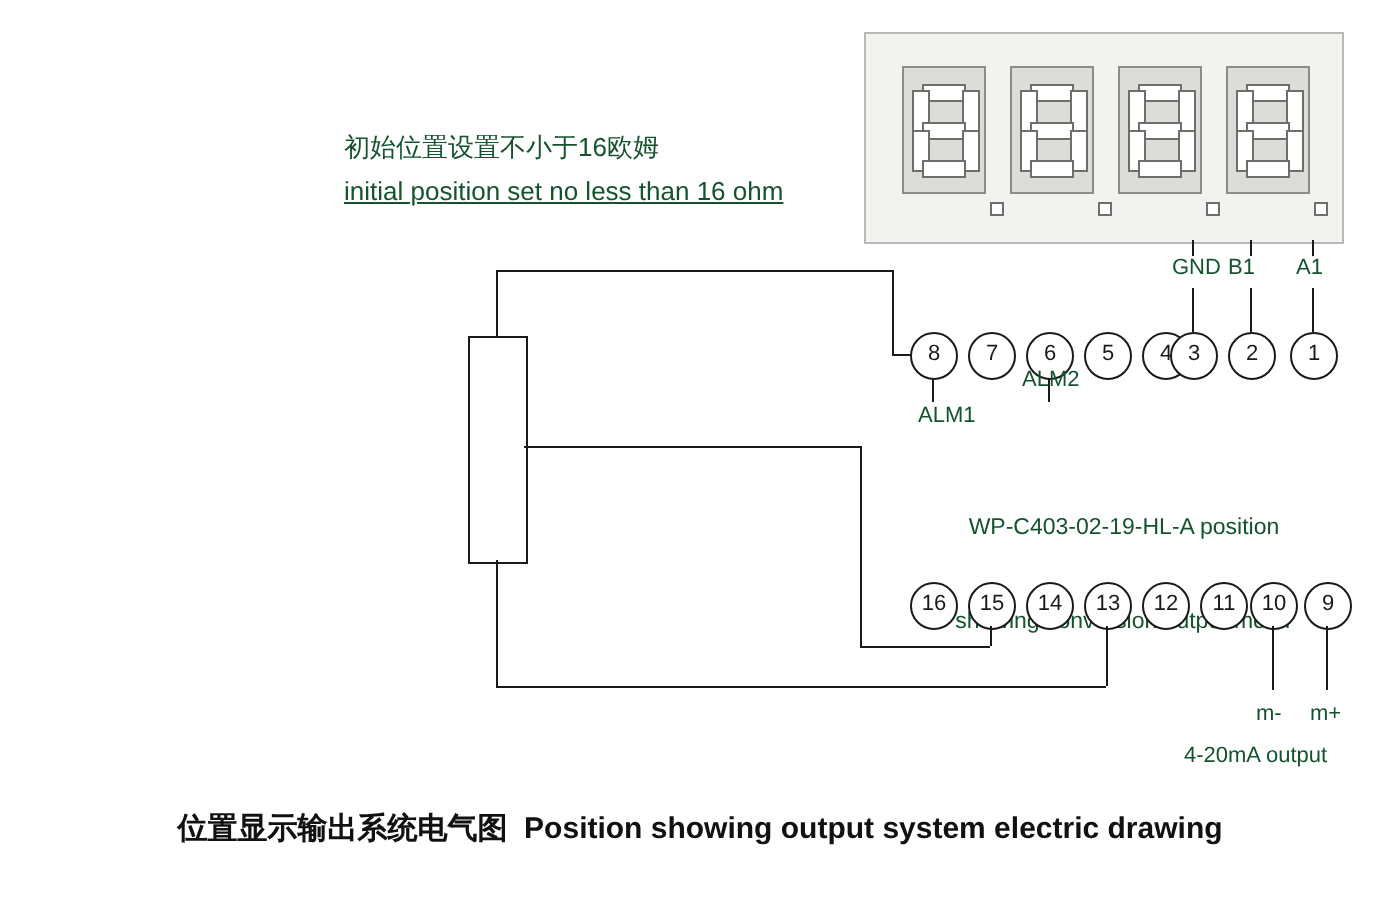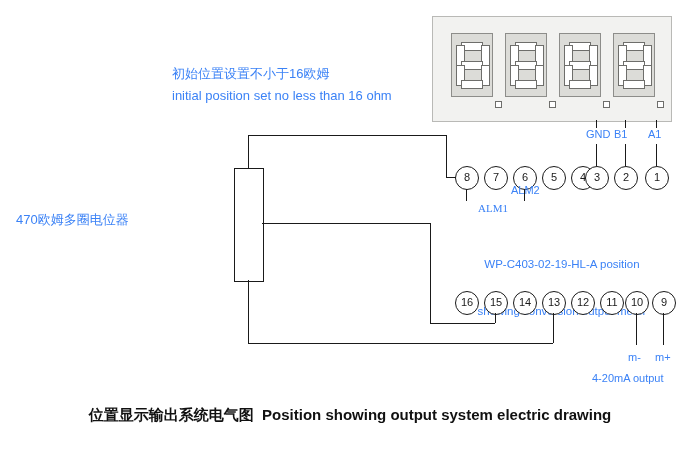--- a/index.html
+++ b/index.html
@@ -10,21 +10,21 @@
   #root {
     position: relative;
     width: 700px;
     height: 453px;
     background: #ffffff;
     font-family: "Liberation Sans", sans-serif;
     overflow: hidden;
   }
   .abs { position: absolute; }
   .txt {
-    color: #3b82f6;
+    color: #14532d;
     white-space: pre;
     line-height: 1.25;
   }
   
   #display-module {
     left: 432px;
     top: 16px;
     width: 238px;
     height: 104px;
     background: #f2f2f0;
@@ -80,21 +80,21 @@
     height: 112px;
     background: #ffffff;
     border: 1px solid #1a1a1a;
   }
   
   .wire { background: #1a1a1a; }
   .wire-h { height: 1px; }
   .wire-v { width: 1px; }
   
   .label-cn { font-size: 13px; }
-  .label-en { font-size: 13px; }
+  .label-en { font-size: 13px; text-decoration: underline; }
   .small { font-size: 11px; }
   .meter-desc {
     font-size: 11.5px;
     text-align: center;
     line-height: 1.35;
   }
   #caption {
     left: 0;
     top: 406px;
     width: 700px;
@@ -171,21 +171,21 @@
   <div class="term" style="left:484px; top:166px;">7</div>
   <div class="term" style="left:513px; top:166px;">6</div>
   <div class="term" style="left:542px; top:166px;">5</div>
   <div class="term" style="left:571px; top:166px;">4</div>
   <div class="term" style="left:585px; top:166px; left:585px;">3</div>
   <div class="term" style="left:614px; top:166px;">2</div>
   <div class="term" style="left:645px; top:166px;">1</div>
 
   <div class="abs wire wire-v" style="left:466px; top:189px; height:12px;"></div>
   <div class="abs wire wire-v" style="left:524px; top:189px; height:12px;"></div>
-  <div class="abs txt small" style="left:478px; top:202px;font-family:Liberation Serif, serif;">ALM1</div>
+  <div class="abs txt small" style="left:459px; top:202px;">ALM1</div>
   <div class="abs txt small" style="left:511px; top:184px;">ALM2</div>
 
   <div class="abs txt meter-desc" style="left:448px; top:226px; width:228px;">
     <div>WP-C403-02-19-HL-A position</div>
     <div>showing conversion output meter</div>
   </div>
 
   <div class="term" style="left:455px; top:291px;text-align:center;">16</div>
   <div class="term" style="left:484px; top:291px;">15</div>
   <div class="term" style="left:513px; top:291px;">14</div>
@@ -213,17 +213,16 @@
   <div class="abs wire wire-h" style="left:430px; top:323px; width:65px;"></div>
   <div class="abs wire wire-v" style="left:495px; top:313px; height:10px;"></div>
 
   <div class="abs wire wire-v" style="left:248px; top:280px; height:63px;"></div>
   <div class="abs wire wire-h" style="left:248px; top:343px; width:305px;"></div>
   <div class="abs wire wire-v" style="left:553px; top:313px; height:30px;"></div>
 
   <div class="abs txt label-cn" style="left:172px; top:66px;">初始位置设置不小于16欧姆</div>
   <div class="abs txt label-en" style="left:172px; top:88px;">initial position set no less than 16 ohm</div>
 
-  <div class="abs txt label-cn" style="left:16px; top:212px;">470欧姆多圈电位器</div>
 
   <div class="abs txt" id="caption">位置显示输出系统电气图  Position showing output system electric drawing</div>
 
 </div>
 
 </body></html>

